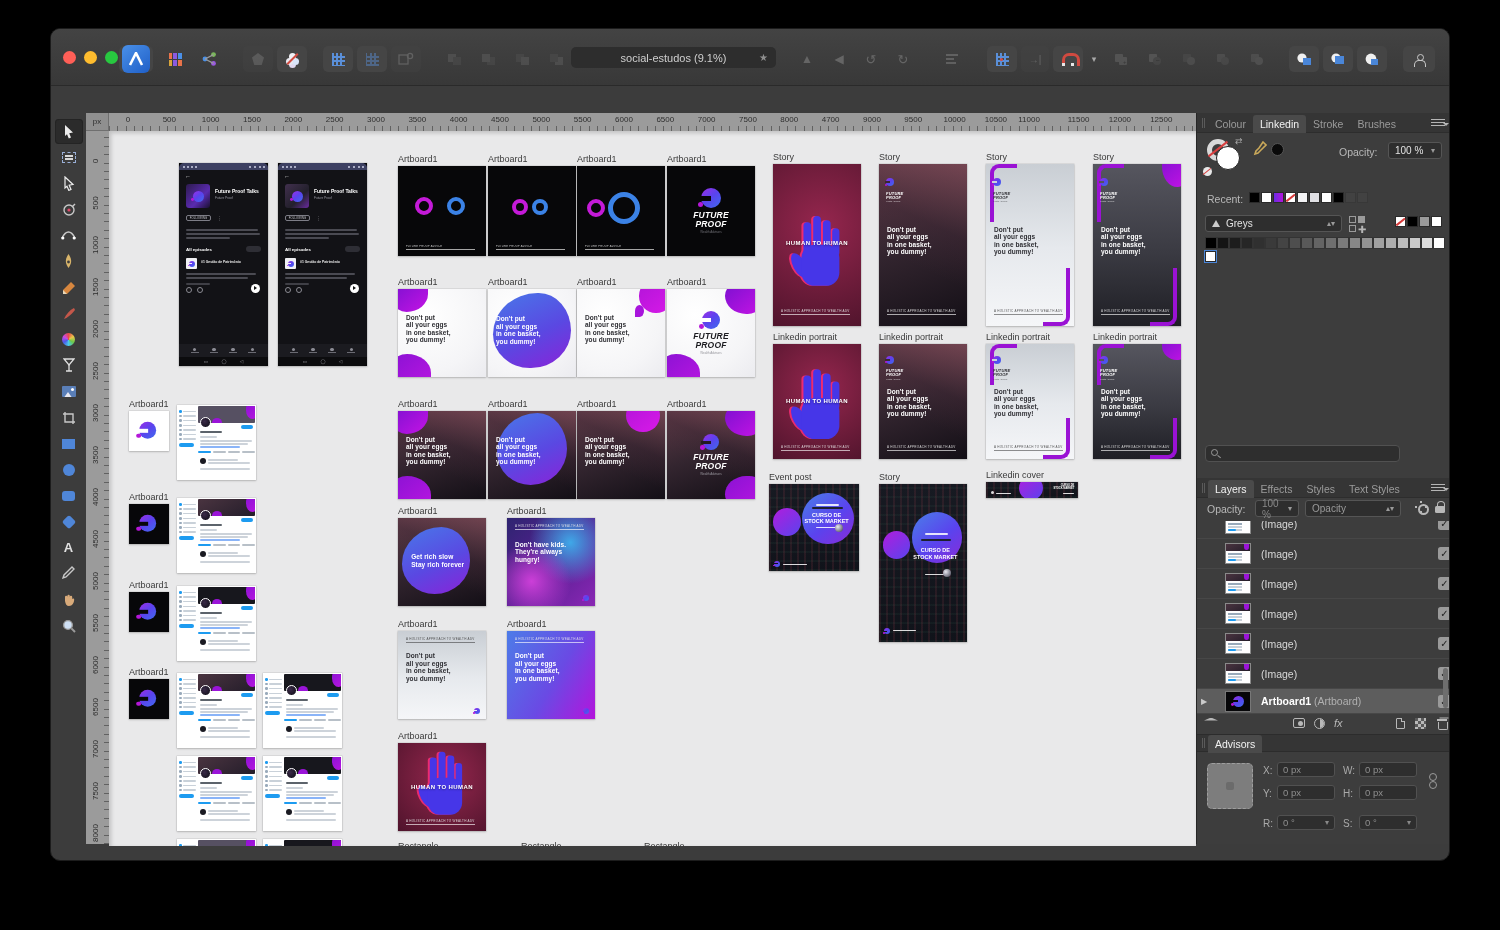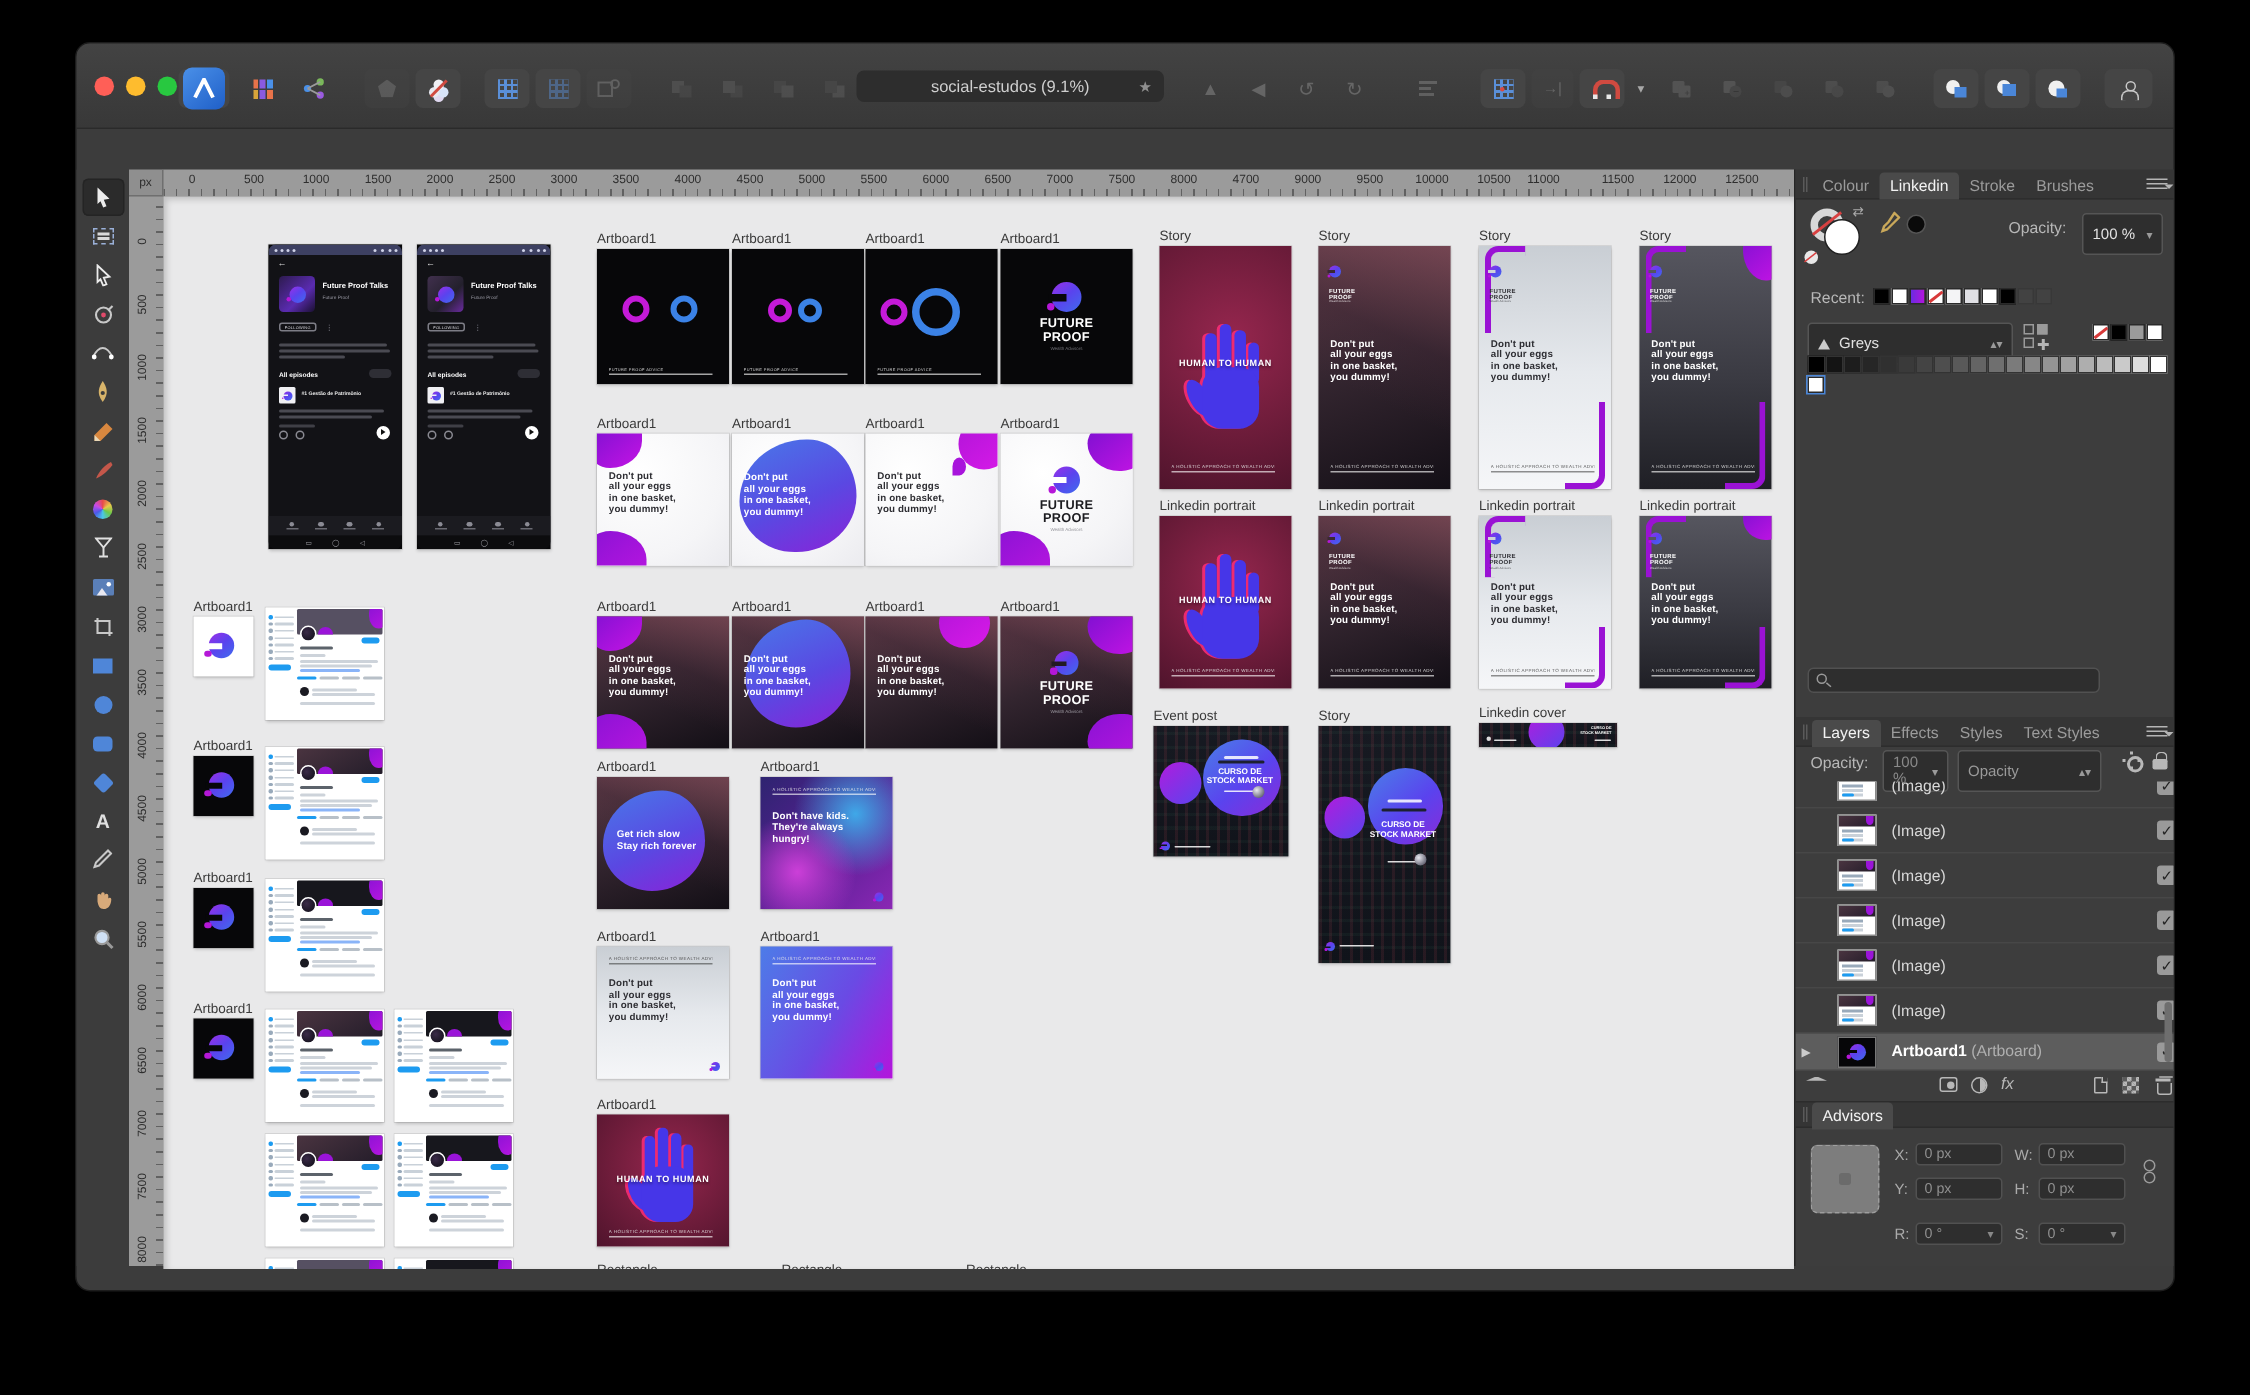--- a/index.html
+++ b/index.html
@@ -68,21 +68,21 @@
   .eggs{position:absolute;left:9%;font-weight:bold;font-size:6.5px;line-height:7.5px;letter-spacing:.1px;}
   .cW{color:#ffffff;} .cD{color:#2e2e33;}
   .cap{position:absolute;left:9%;right:12%;bottom:7%;font-size:3px;letter-spacing:.3px;white-space:nowrap;
     border-bottom:1px solid;padding-bottom:1px;opacity:.85;overflow:hidden;}
   .capTop{bottom:auto;top:7%;}
   .capW{color:#e9e9e9;border-color:rgba(255,255,255,.75);} .capD{color:#3a3a3a;border-color:rgba(40,40,40,.6);}
   .fpm{position:relative;display:inline-block;border-radius:50%;background:linear-gradient(140deg,#9b2fe8 0%,#5a43ee 48%,#3f6cee 100%);}
   .fpm::before{content:"";position:absolute;left:-12%;top:40%;width:64%;height:22%;background:var(--bg,#000);}
   .fpm::after{content:"";position:absolute;left:-16%;bottom:4%;width:27%;height:27%;border-radius:50%;background:#b517d8;}
   .lockup{position:absolute;inset:0;display:flex;flex-direction:column;align-items:center;justify-content:center;text-align:center;}
-  .bl{font-weight:bold;font-size:8.5px;line-height:8.5px;letter-spacing:.2px;margin-top:3px;}
+  .bl{font-weight:bold;font-size:8.5px;line-height:8.5px;letter-spacing:.2px;margin-top:3px;font-style:italic;}
   .bs{font-size:3px;opacity:.7;margin-top:1.5px;}
   .minilock{position:absolute;left:8%;top:5%;text-align:left;}
   .minilock .bl{font-size:4px;line-height:4px;margin-top:1.5px;}
   .minilock .bs{font-size:2px;margin-top:.5px;}
   .human{position:absolute;left:0;right:0;top:47%;text-align:center;font-weight:bold;color:#fff;font-size:6px;letter-spacing:.4px;text-shadow:0 1px 2px rgba(0,0,0,.4);}
   .ring{position:absolute;border:4px solid;border-radius:50%;}
   .stkt{position:absolute;color:#fff;font-weight:bold;font-size:5.5px;line-height:6.5px;text-align:center;}
   .wbar{position:absolute;background:rgba(255,255,255,.85);border-radius:1px;}
   
   .ph{position:absolute;inset:0;background:#121216;border-radius:5px;overflow:hidden;}
@@ -136,21 +136,21 @@
   .rightpanel{position:absolute;left:1145px;top:0;width:255px;bottom:0;background:#3d3d3d;border-left:1px solid #262626;}
   .ptabs{position:absolute;left:0;right:0;height:20px;background:#353535;border-bottom:1px solid #2d2d2d;
     display:flex;align-items:center;font-size:10.5px;color:#9b9b9b;}
   .ptab{padding:3px 7px;border-radius:3px 3px 0 0;margin-top:2px;}
   .ptab.active{background:#4a4a4a;color:#f2f2f2;}
   .grip{width:3px;height:10px;margin:0 3px 0 5px;border-left:1px solid #5a5a5a;border-right:1px solid #5a5a5a;}
   .pmenu{position:absolute;right:6px;top:4px;width:14px;height:10px;}
   .pmenu i{display:block;height:1.5px;background:#b5b5b5;margin:1.5px 0;}
   .pmenu::after{content:"";position:absolute;right:-4px;bottom:1px;border-left:3px solid transparent;border-right:3px solid transparent;border-top:3px solid #b5b5b5;}
   .dd{background:#2e2e2e;border:1px solid #555;border-radius:3px;color:#e2e2e2;font-size:10px;
-    display:flex;align-items:center;padding:0 6px;position:absolute;height:28px;}
+    display:flex;align-items:center;padding:0 6px;position:absolute;height:17px;}
   .dd .car{margin-left:auto;color:#9a9a9a;font-size:8px;}
   .plabel{position:absolute;color:#b8b8b8;font-size:10.5px;}
   .sw{display:inline-block;width:11px;height:11px;border:1px solid #2a2a2a;}
   .sw.none{position:relative;background:#fff;}
   .sw.none::after{content:"";position:absolute;left:-1px;right:-1px;top:45%;height:1.6px;background:#d83a3a;transform:rotate(-38deg);}
   .sw.grad{background:linear-gradient(90deg,#6a2be2,#b414dc);}
   .sw.empty{background:#424242;border-color:#383838;}
   .fillind{position:absolute;left:10px;top:26px;width:42px;height:40px;}
   .fi-stroke{position:absolute;left:0;top:0;width:22px;height:22px;border-radius:50%;border:5px solid #d8d8d8;background:transparent;}
   .fi-stroke::after{content:"";position:absolute;left:-6px;top:4px;width:24px;height:2px;background:#d84040;transform:rotate(-38deg);}

